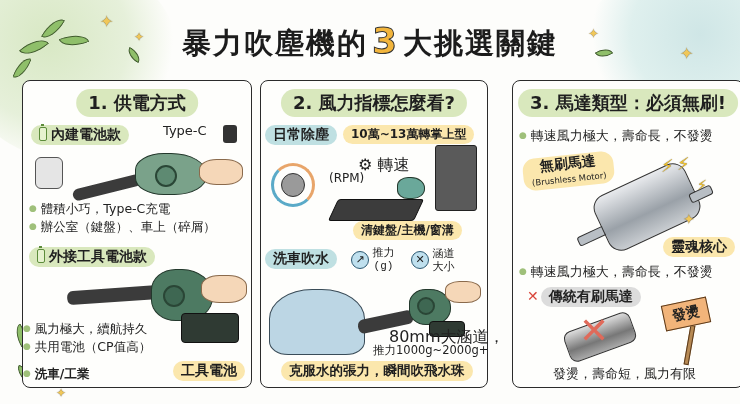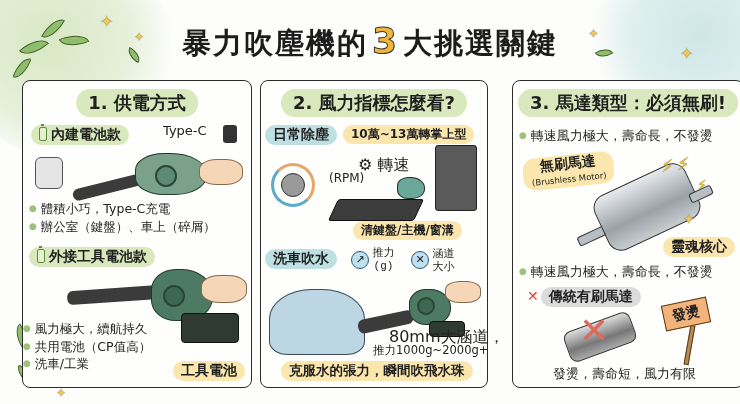--- a/index.html
+++ b/index.html
@@ -124,21 +124,21 @@
   </div>
 
   <div class="nozzle" style="left:44px;top:204px;width:90px;height:14px;transform:rotate(-4deg);"></div>
   <div class="blower-body" style="left:128px;top:188px;width:62px;height:52px;"></div>
   <div class="fan-disc" style="left:140px;top:204px;width:22px;height:22px;"></div>
   <div class="hand" style="left:178px;top:194px;width:46px;height:28px;"></div>
   <div class="tool-bat" style="left:158px;top:232px;width:58px;height:30px;"></div>
 
   <div class="txt bul" style="left:0px;top:240px;">風力極大，續航持久</div>
   <div class="txt bul" style="left:0px;top:258px;">共用電池（CP值高）</div>
-  <div class="txt bul" style="left:0px;top:275px;">洗車/工業</div>
+  <div class="txt bul" style="left:0px;top:285px;font-weight:bold;">洗車/工業</div>
   <div class="tag yellow" style="left:150px;top:280px;">工具電池</div>
 </div>
 
 <div class="panel p2">
   <div class="ph">2. 風力指標怎麼看?</div>
 
   <div class="tag teal" style="left:4px;top:44px;font-family:Liberation Mono, monospace;">日常除塵</div>
   <div class="tag yellow" style="left:82px;top:44px;font-size:12px;">10萬~13萬轉掌上型</div>
 
   <div class="illus" style="left:10px;top:82px;width:44px;height:44px;border-radius:50%;border:3px solid #e8a56a;border-bottom-color:#5aaac8;border-left-color:#5aaac8;"></div>

